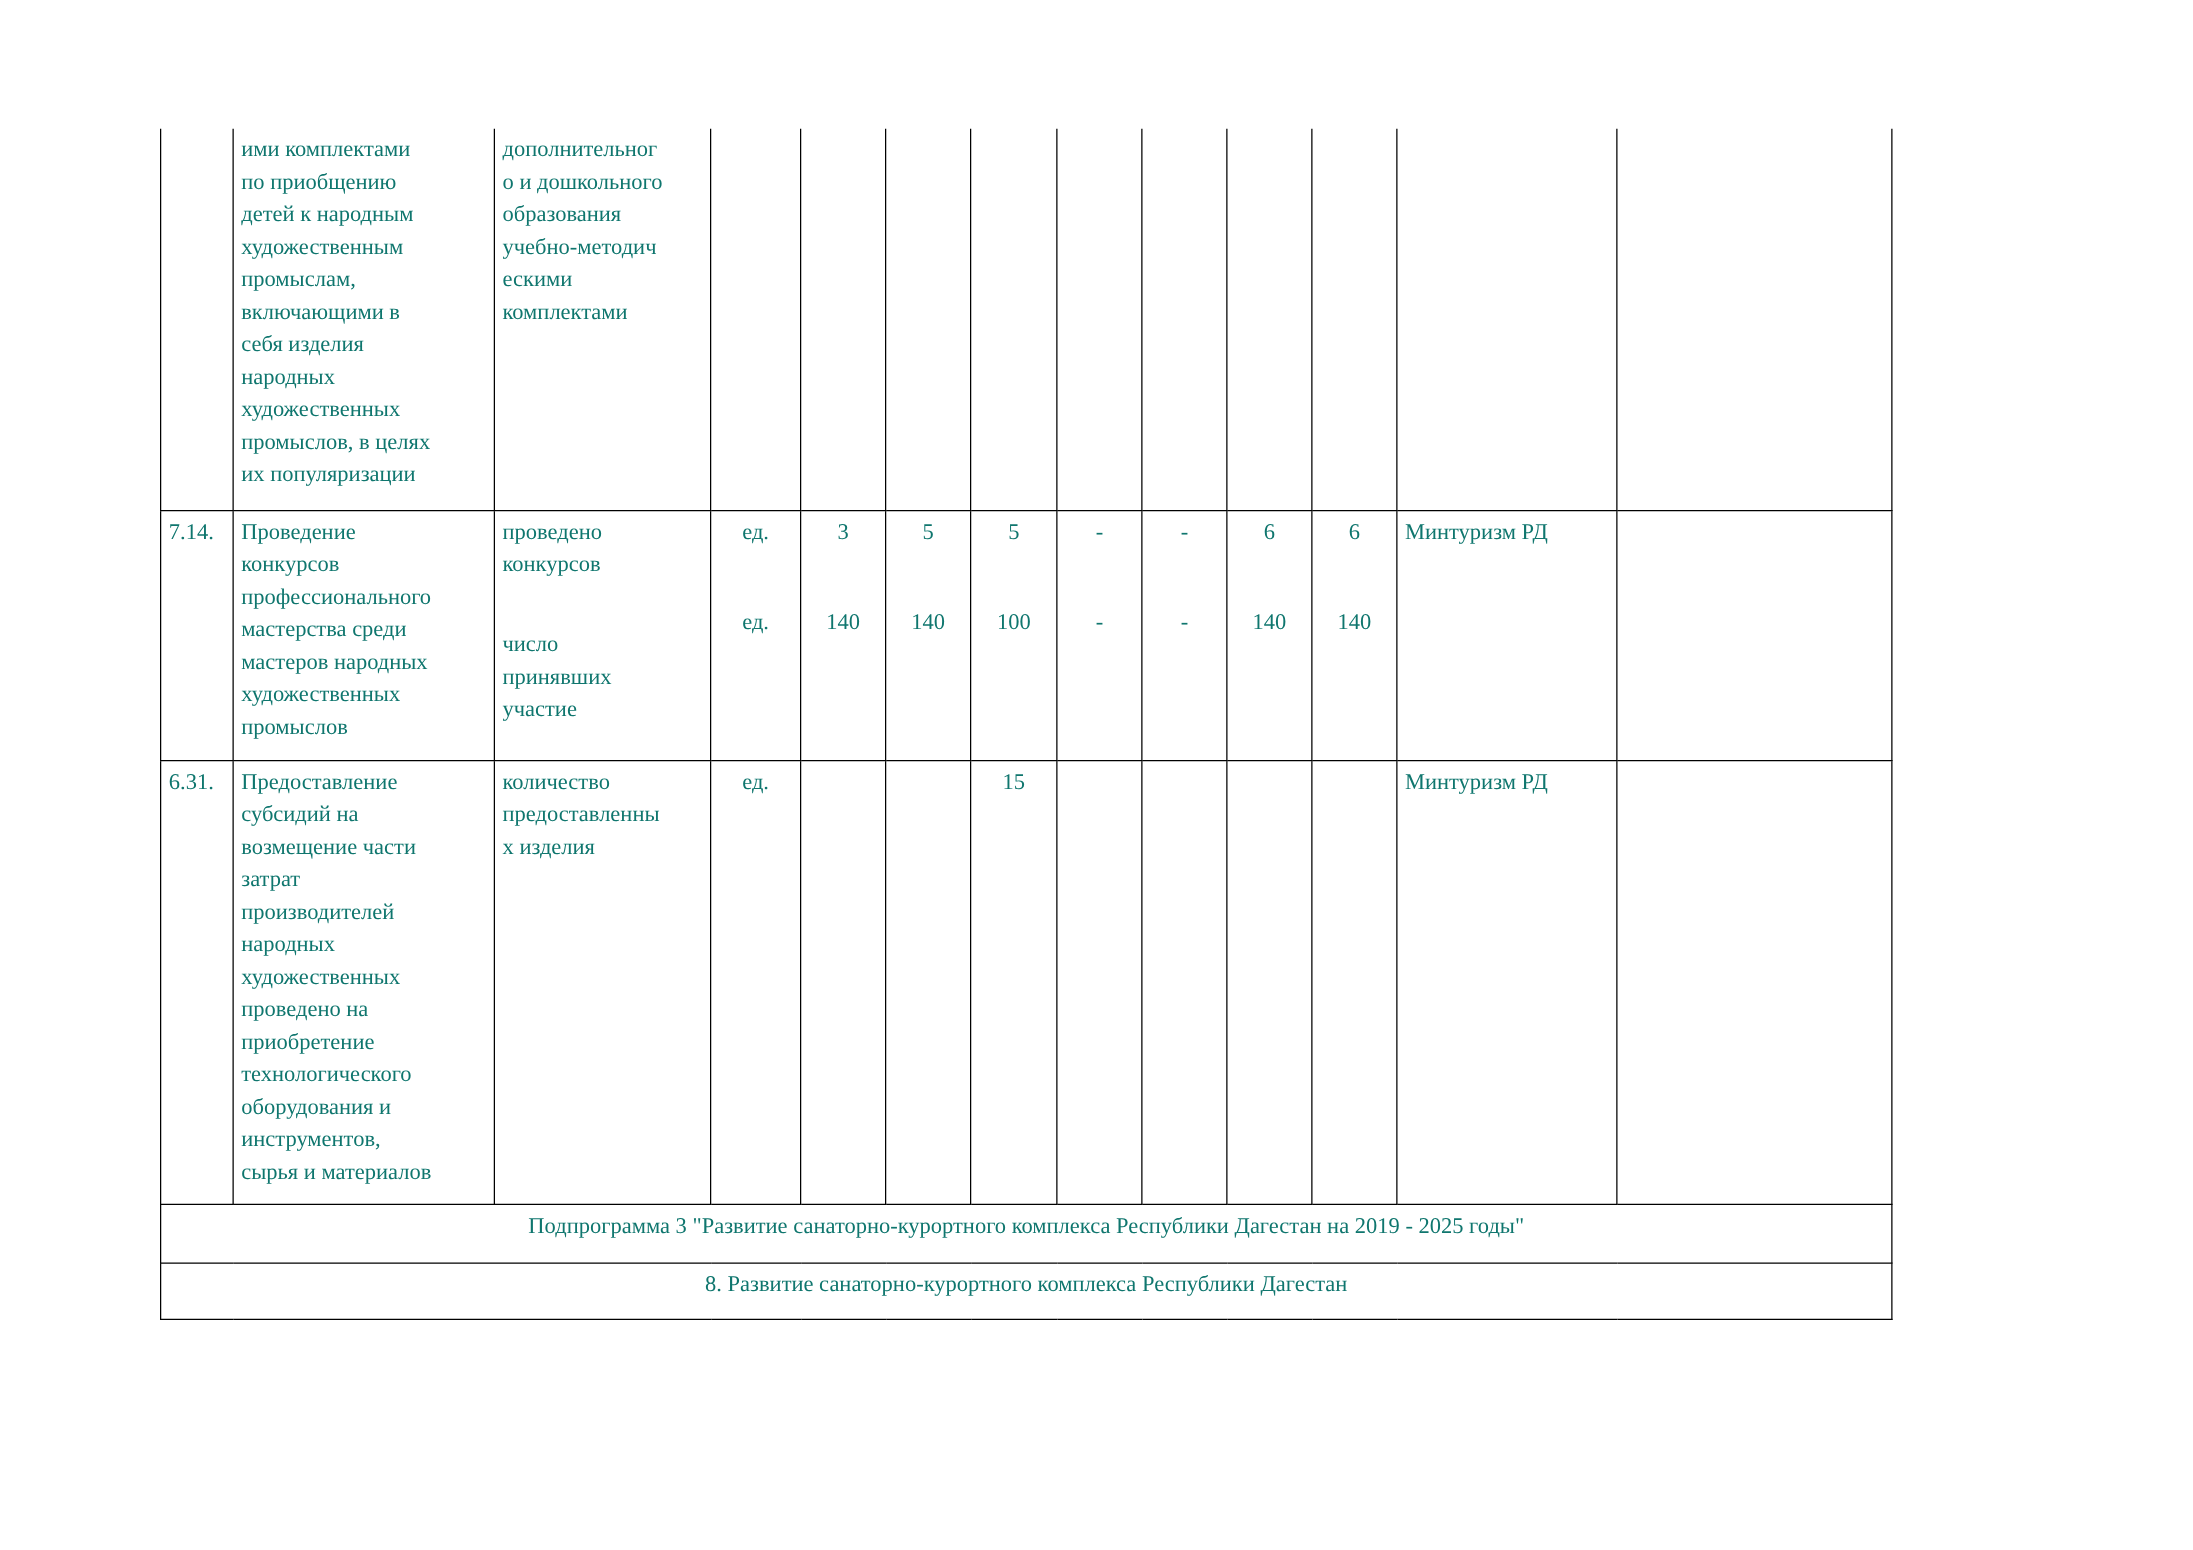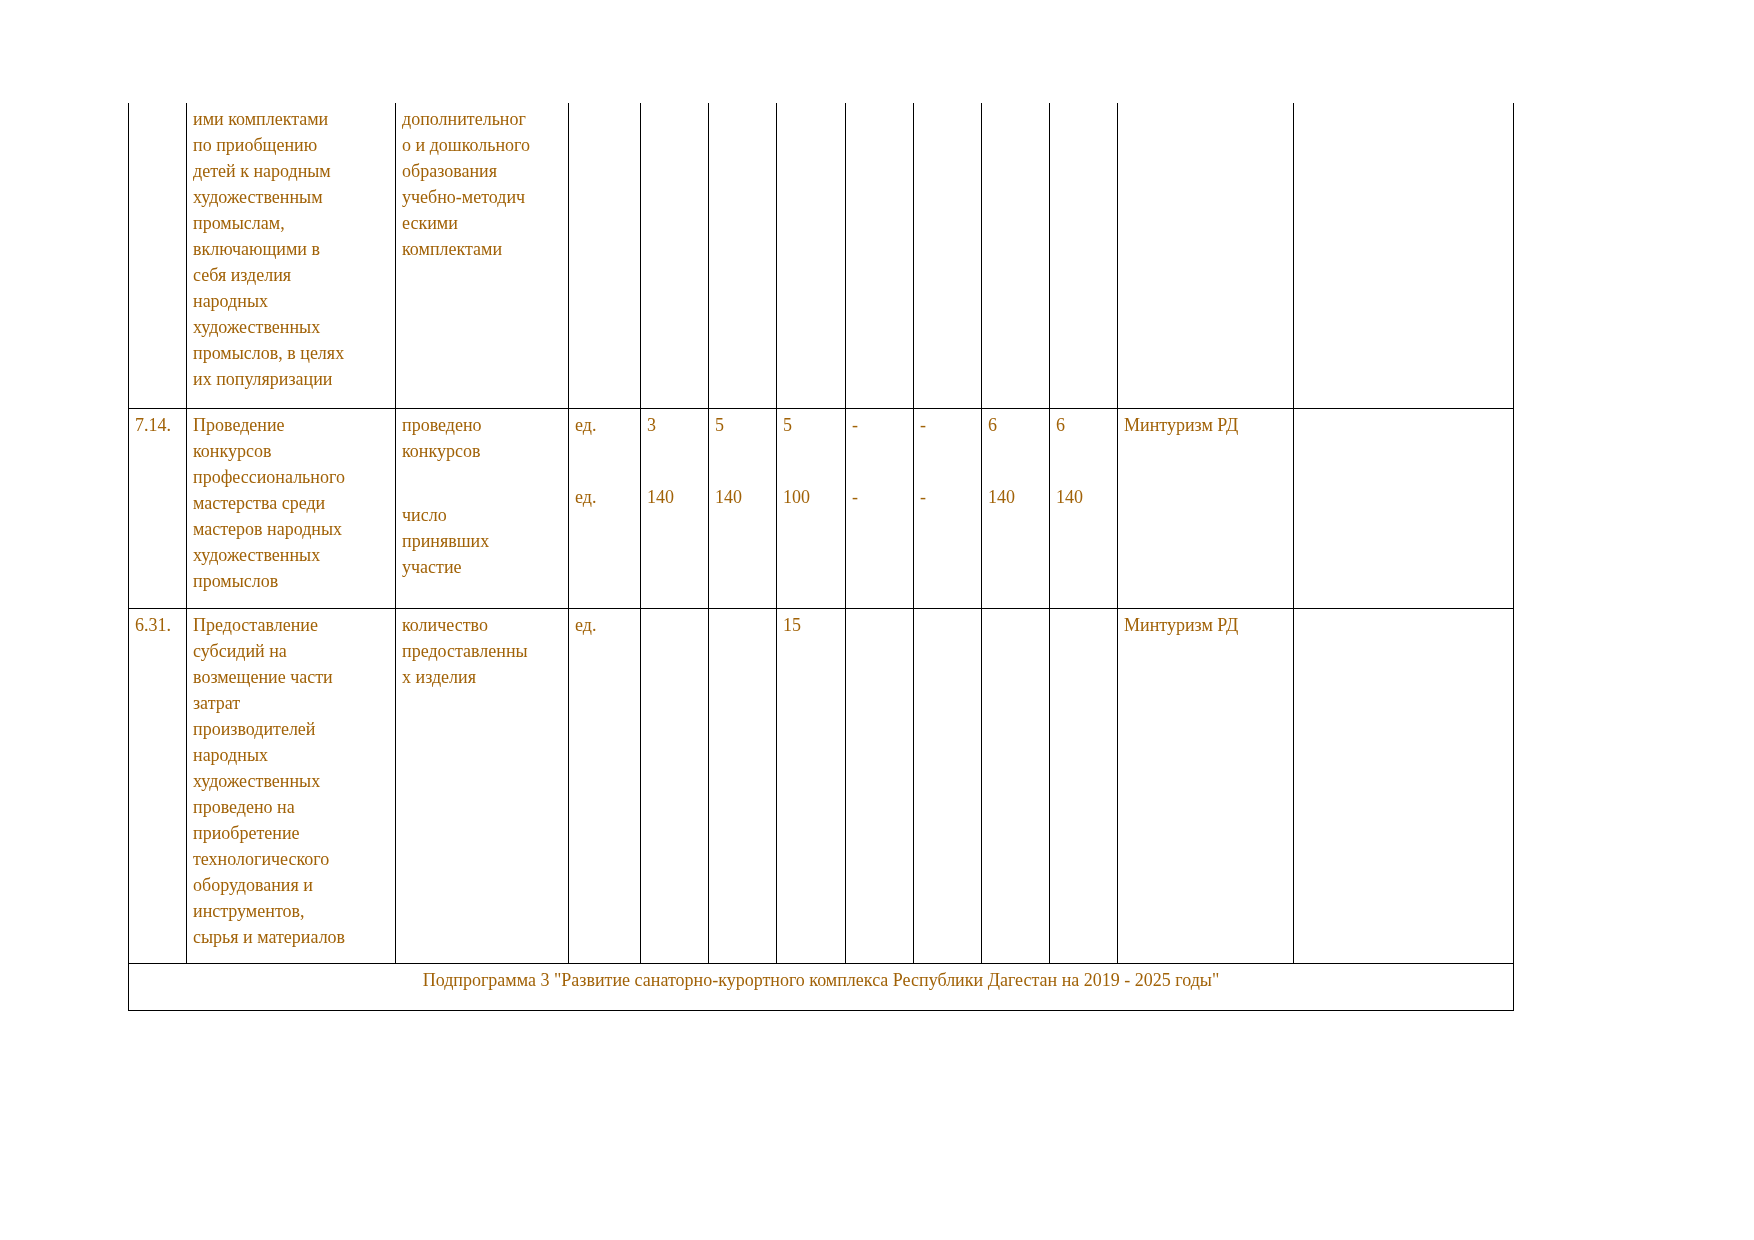--- a/index.html
+++ b/index.html
@@ -7,21 +7,21 @@
     padding: 0;
     background: #ffffff;
   }
   .page {
     position: relative;
     width: 1754px;
     height: 1056px;
     background: #ffffff;
     font-family: "Liberation Serif", "DejaVu Serif", serif;
     font-size: 18px;
-    color: #a16207;
+    color: #0f766e;
     overflow: hidden;
     border-radius: 20px;
   }
   table.doc {
     position: absolute;
     left: 128px;
     top: 103px;
     width: 1385px;
     border-collapse: collapse;
     table-layout: fixed;
@@ -33,21 +33,21 @@
     line-height: 26px;
     overflow: hidden;
   }
   tr.cont td {
     border-top: none;
   }
   tr.last td {
     border-bottom: 1px solid #000000;
   }
   .pre { white-space: pre-line; }
-  .center { text-align: left; }
+  .center { text-align: center; }
   .num-cell { padding-left: 5px; padding-right: 2px; }
   .sub2 { margin-top: 46px; }       
   .sub2-ind { margin-top: 38px; }   
   td.fullrow {
     text-align: center;
     vertical-align: middle;
     font-size: 18px;
     padding: 6px 10px;
   }
 </style>
@@ -213,15 +213,18 @@
       <td>
         <div>Минтуризм РД</div>
       </td>
       <td></td>
     </tr>
 
     <tr style="height:47px">
       <td class="fullrow" colspan="13">Подпрограмма 3 "Развитие санаторно-курортного комплекса Республики Дагестан на 2019 - 2025 годы"</td>
     </tr>
 
+    <tr class="last" style="height:45px">
+      <td class="fullrow" colspan="13">8. Развитие санаторно-курортного комплекса Республики Дагестан</td>
+    </tr>
   </tbody>
     </table>
 </div>
 
 </body></html>

